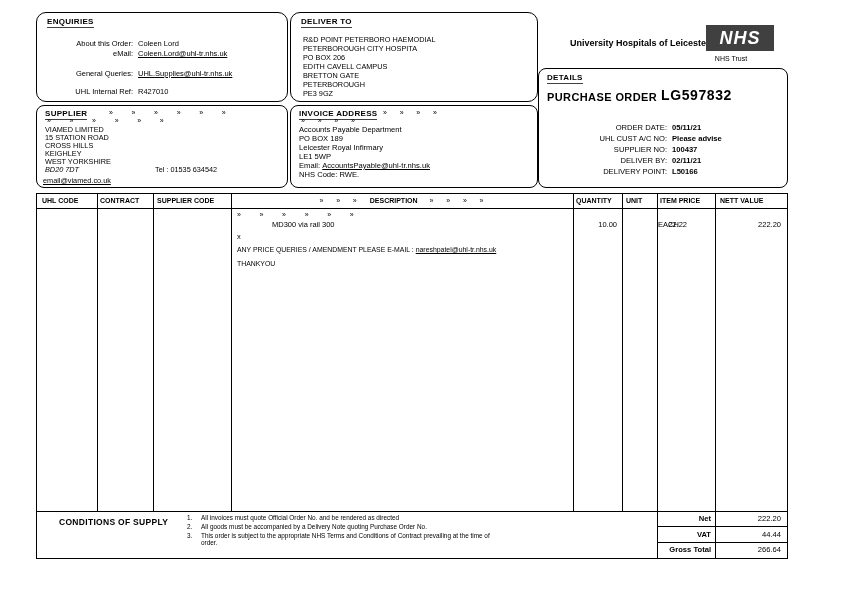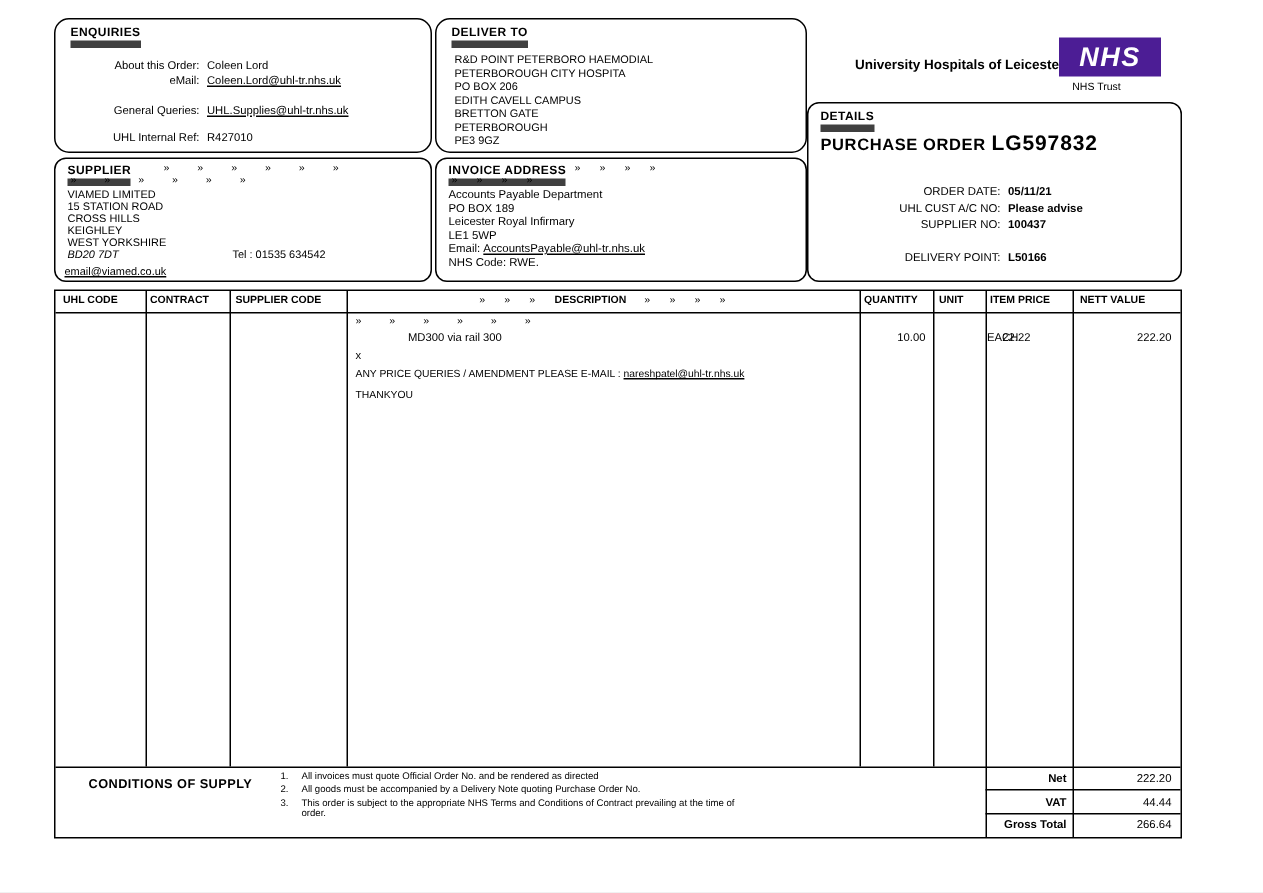--- a/index.html
+++ b/index.html
@@ -1,21 +1,21 @@
 <!DOCTYPE html>
 <html><head>
 <meta charset="utf-8">
 <style>
   html,body {margin:0; padding:0; background:#e8e8e8;}
   .page {position:relative; width:842px; height:595px; background:#ffffff;
          font-family:"Liberation Sans", sans-serif; color:#000; overflow:hidden; margin:0 auto;}
   .box {position:absolute; border:1.6px solid #000; border-radius:10px; background:#fff;}
   .sq  {border-radius:0;}
   .box-title {position:absolute; font-weight:bold; font-size:8px; letter-spacing:0.3px;
-              border-bottom:5px solid #404040; padding-bottom:1px; white-space:nowrap;}
+              border-bottom:1px solid #404040; padding-bottom:1px; white-space:nowrap;}
   .t {position:absolute; white-space:nowrap;}
   .flexrow {position:absolute; display:flex;}
   .enq-row {left:8px; width:236px; font-size:7.5px;}
   .enq-row .lab {width:88px; text-align:right; padding-right:5px; flex:none;}
   .det-row {left:6px; width:238px; font-size:7.6px;}
   .det-row .lab {width:122px; text-align:right; padding-right:5px; flex:none;}
   .det-row .val {font-weight:bold;}
   .addr {font-size:7.3px;}
   .email {text-decoration:underline;}
   .chev {position:absolute; font-size:7px; white-space:pre; letter-spacing:1px;}
@@ -69,38 +69,42 @@
     <div class="t addr" style="left:12px; top:22px;">R&amp;D POINT PETERBORO HAEMODIAL</div>
     <div class="t addr" style="left:12px; top:31px;">PETERBOROUGH CITY HOSPITA</div>
     <div class="t addr" style="left:12px; top:40px;">PO BOX 206</div>
     <div class="t addr" style="left:12px; top:49px;">EDITH CAVELL CAMPUS</div>
     <div class="t addr" style="left:12px; top:58px;">BRETTON GATE</div>
     <div class="t addr" style="left:12px; top:67px;">PETERBOROUGH</div>
     <div class="t addr" style="left:12px; top:76px;">PE3 9GZ</div>
   </div>
 
   <div class="org">University Hospitals of Leicester</div>
-  <div class="nhs-logo" style="background: #4c1d95;">NHS</div>
+  <div class="nhs-logo" style="background: #404040;">NHS</div>
   <div class="trust">NHS Trust</div>
 
   <div class="box" style="left:538px; top:68px; width:248px; height:118px; border-radius:8px;">
     <div class="box-title" style="left:8px; top:4px;">DETAILS</div>
     <div class="po-label">PURCHASE ORDER</div>
     <div class="po-number">LG597832</div>
     <div class="flexrow det-row" style="top:54px;">
       <span class="lab">ORDER DATE:</span>
       <span class="val">05/11/21</span>
     </div>
     <div class="flexrow det-row" style="top:65px;">
       <span class="lab">UHL CUST A/C NO:</span>
       <span class="val">Please advise</span>
     </div>
     <div class="flexrow det-row" style="top:76px;">
       <span class="lab">SUPPLIER NO:</span>
       <span class="val">100437</span>
+    </div>
+    <div class="flexrow det-row" style="top:87px;">
+      <span class="lab">DELIVER BY:</span>
+      <span class="val">02/11/21</span>
     </div>
     <div class="flexrow det-row" style="top:98px;">
       <span class="lab">DELIVERY POINT:</span>
       <span class="val">L50166</span>
     </div>
   </div>
 
   <div class="box" style="left:36px; top:105px; width:250px; height:81px; border-radius:8px;">
     <div class="box-title" style="left:8px; top:3px;">SUPPLIER</div>
     <div class="chev" style="left:72px; top:3px;">»      »      »      »      »      »</div>

